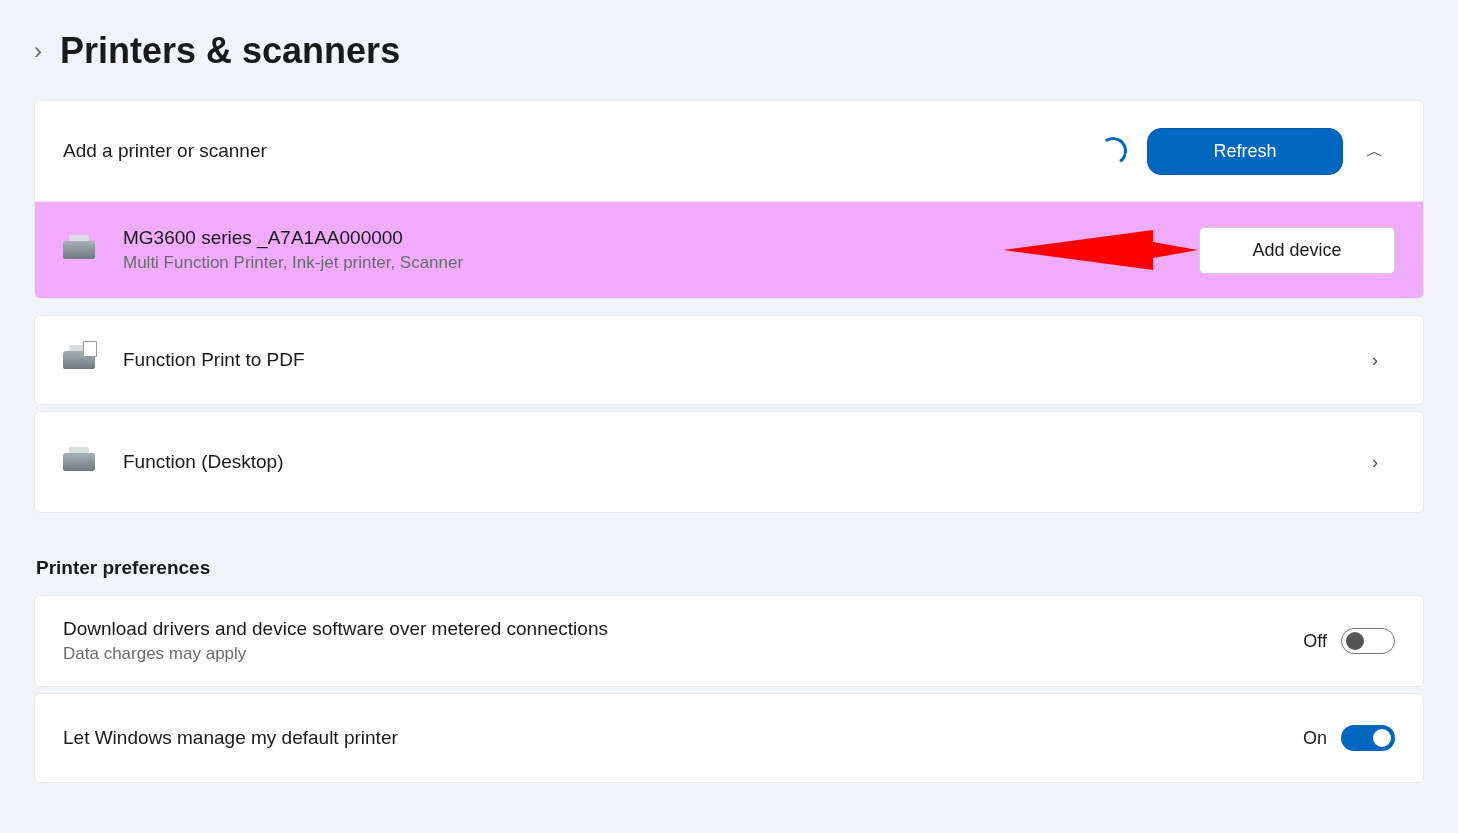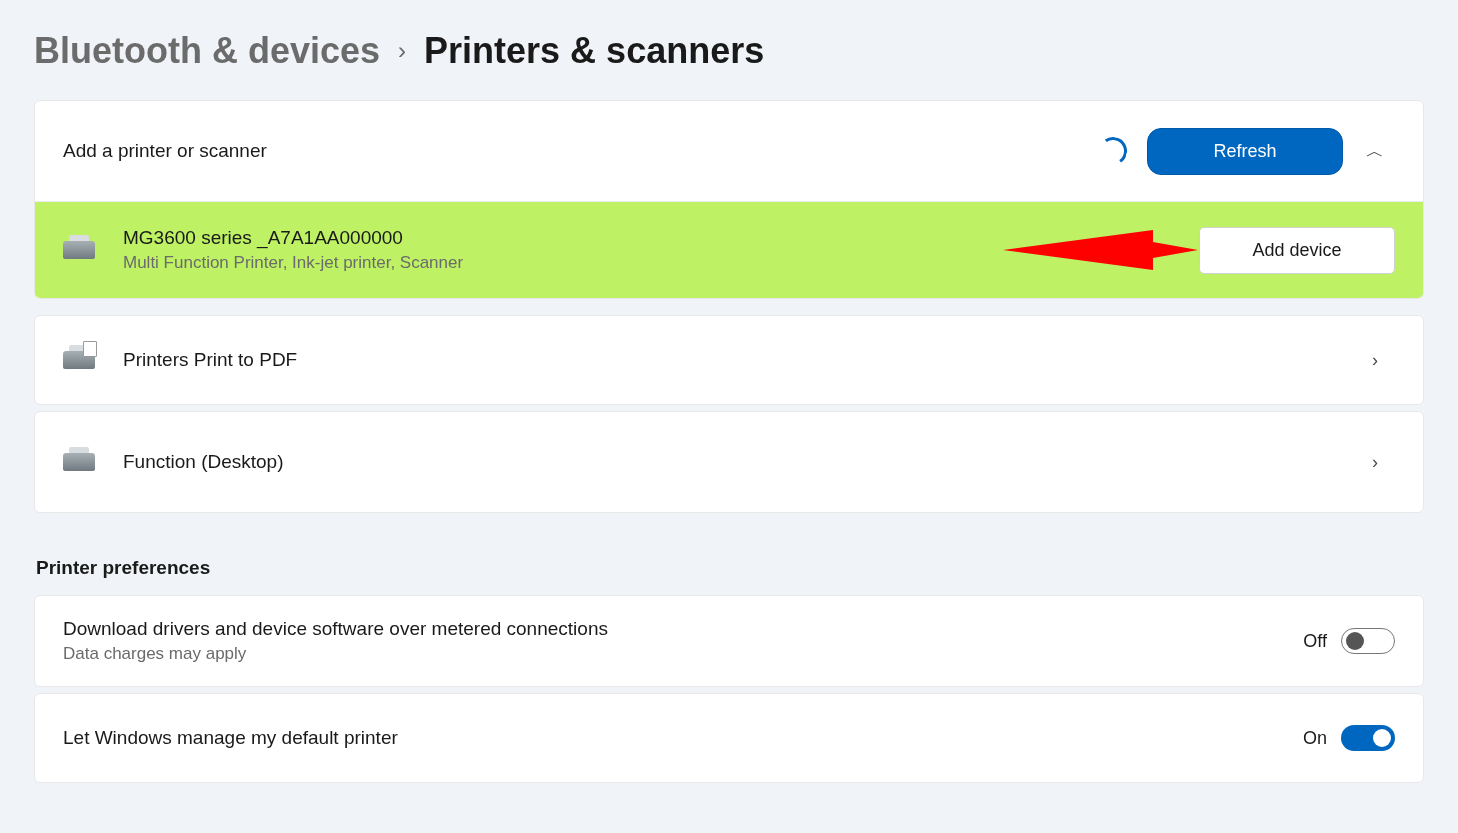--- a/index.html
+++ b/index.html
@@ -119,21 +119,21 @@
       border-radius: 6px;
       background: #fff;
       overflow: hidden;
       margin-bottom: 16px;
     }
     .found-row {
       display: flex;
       align-items: center;
       padding: 18px 28px;
       border-top: 1px solid #ececec;
-      background: #bef264;
+      background: #f0abfc;
     }
     .arrow-annotation {
       position: relative;
       width: 200px;
       height: 60px;
       margin-right: -4px;
       display:flex;
       align-items:center;
     }
     .section-title {
@@ -182,21 +182,20 @@
       right:-2px; top:-10px; width:12px; height:14px;
       background:#fff; border:1px solid #999; border-radius:1px;
     }
   </style>
 </head>
 <body>
 
 <div class="page">
 
   <div class="breadcrumb">
-    <span class="breadcrumb-parent">Bluetooth &amp; devices</span>
     <span class="breadcrumb-sep">›</span>
     <span class="breadcrumb-current">Printers &amp; scanners</span>
   </div>
 
   <div class="section-group">
     <div class="row row-tall">
       <div class="row-label">Add a printer or scanner</div>
       <div class="spinner"></div>
       <button class="btn-primary">Refresh</button>
       <div class="chev">︿</div>
@@ -218,21 +217,21 @@
       <button class="btn-outline">Add device</button>
     </div>
   </div>
 
   <div class="card">
     <div class="row">
       <div class="row-icon">
           <div class="printer-glyph with-doc"></div>
         </div>
       <div class="row-text">
-        <div class="row-title">Printers Print to PDF</div>
+        <div class="row-title">Function Print to PDF</div>
       </div>
       <div class="chev">›</div>
     </div>
   </div>
 
   <div class="card">
     <div class="row row-tall">
       <div class="row-icon">
           <div class="printer-glyph"></div>
         </div>

